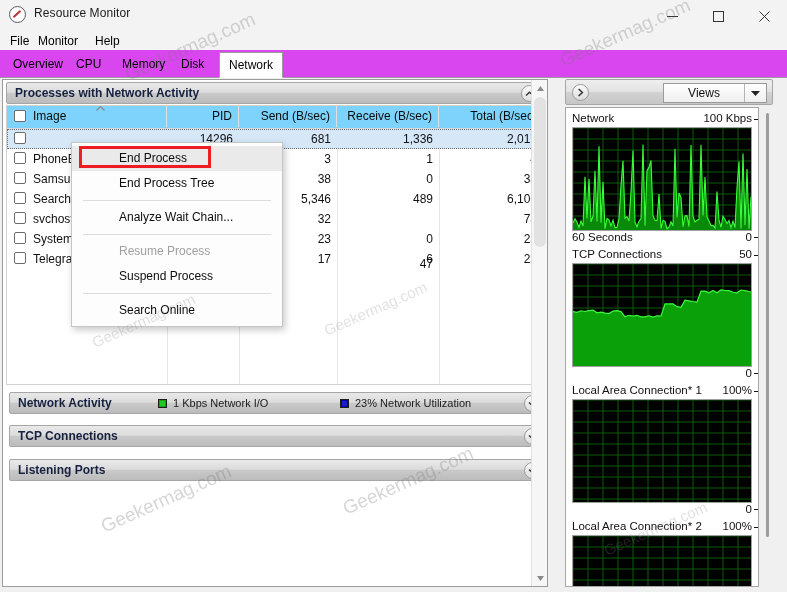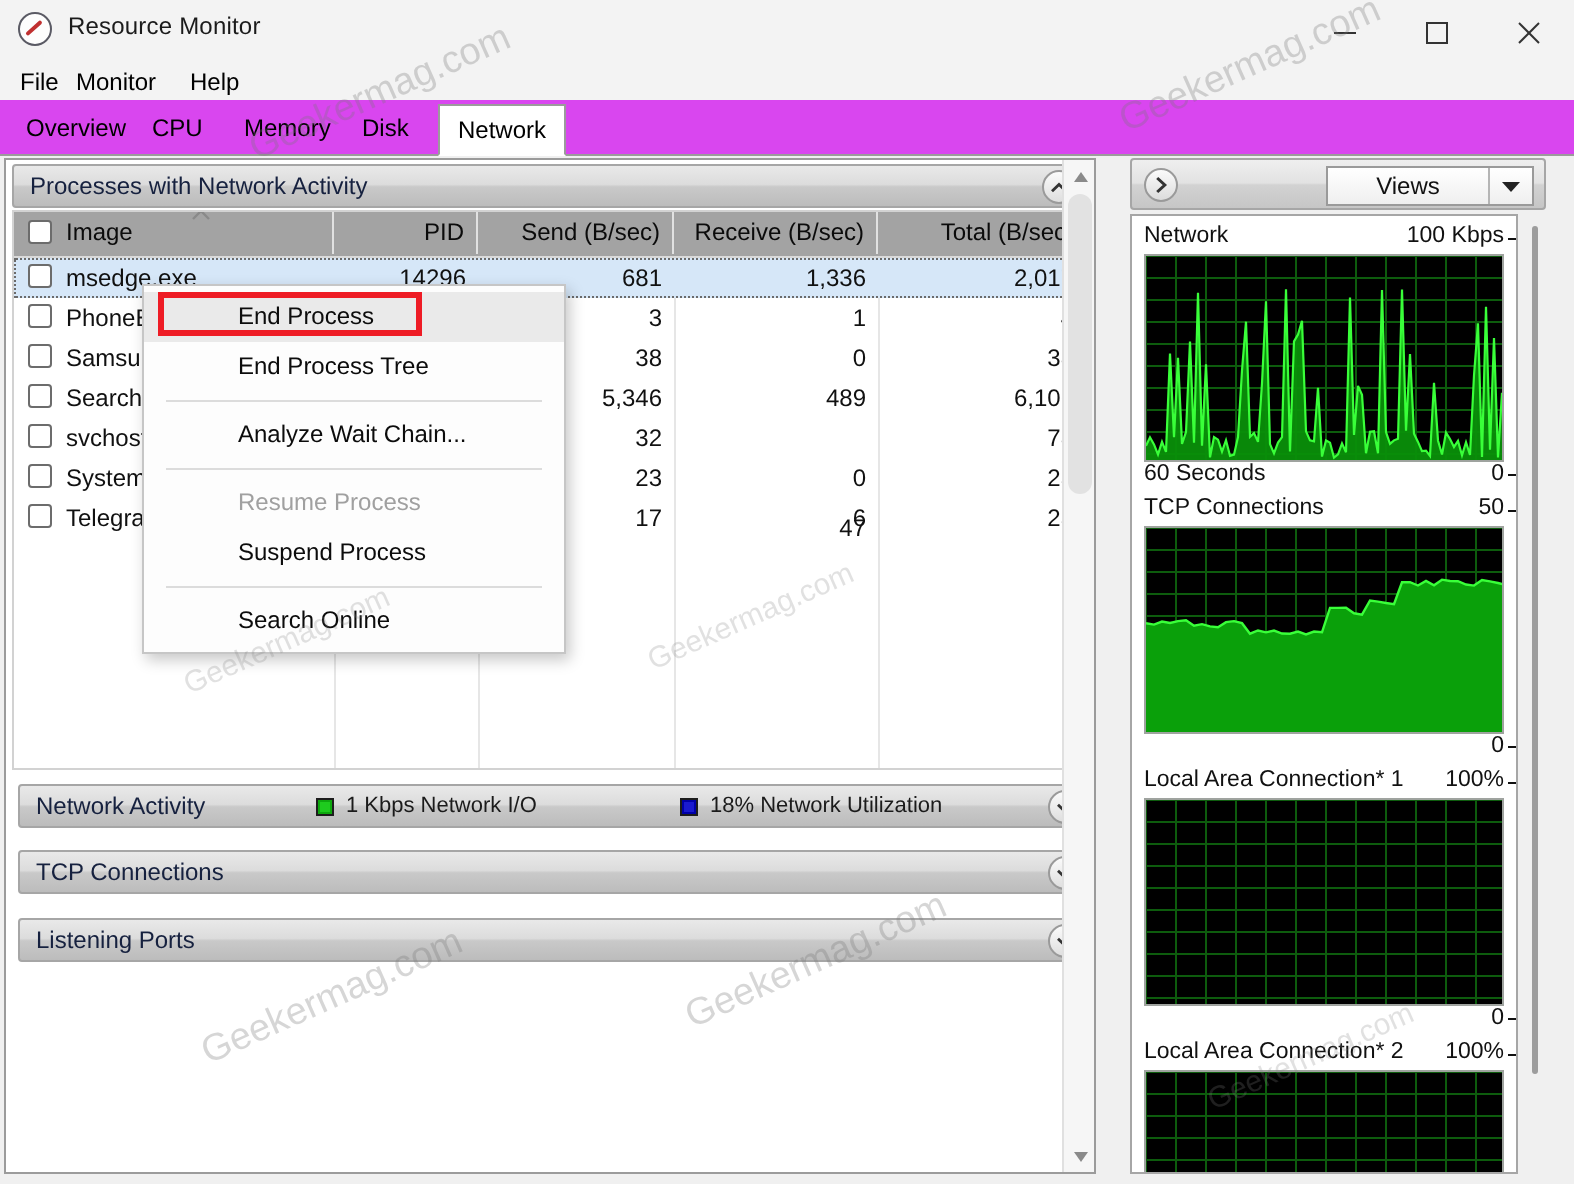--- a/index.html
+++ b/index.html
@@ -35,34 +35,34 @@
   .tab.active{background:#ffffff;border:1px solid #9b9b9b;border-bottom:1px solid #ffffff;
     z-index:3;top:2px;height:26px;line-height:24px;}
 
   
   .leftpane{position:absolute;left:2px;top:79px;width:546px;height:508px;
     background:#ffffff;border:1px solid #9b9b9b;box-sizing:border-box;overflow:hidden;}
 
   .section-header{position:relative;height:22px;box-sizing:border-box;
     background:linear-gradient(to bottom,#e9e9e9 0%,#dcdcdc 46%,#c9c9c9 52%,#bcbcbc 100%);
     border:1px solid #a6a6a6;border-radius:2px;margin:2px 3px 0 3px;}
-  .sh-title{position:absolute;left:8px;top:3px;font-size:12px;font-weight:normal;color:#16213f;}
+  .sh-title{position:absolute;left:8px;top:3px;font-size:12px;font-weight:bold;color:#16213f;}
   .sh-legend{position:absolute;top:4px;display:flex;align-items:center;gap:6px;font-size:11px;color:#1b1b1b;}
   .swatch{width:9px;height:9px;border:1px solid #1d1d1d;box-sizing:border-box;display:inline-block;}
   .sw-green{background:#1ecb1e;box-shadow:inset 0 0 0 1px #0ea80e;}
   .sw-blue{background:#1a1ad0;box-shadow:inset 0 0 0 1px #0000a8;}
   .chevbtn{position:absolute;right:5px;top:2px;width:17px;height:17px;border-radius:50%;
     background:linear-gradient(to bottom,#fbfbfb,#dedede);border:1px solid #9a9a9a;
     display:flex;align-items:center;justify-content:center;box-sizing:border-box;}
   .chevbtn svg{display:block;}
 
   
   .tablewrap{position:absolute;left:3px;top:25px;width:538px;height:280px;background:#fff;
     border:1px solid #d2d2d2;box-sizing:border-box;overflow:hidden;}
-  .thead{position:relative;height:22px;background:#a3a3a3;border-bottom:1px solid #d9d9d9;}
+  .thead{position:relative;height:22px;background:#7dd3fc;border-bottom:1px solid #d9d9d9;}
   .th{position:absolute;top:0;height:21px;line-height:21px;font-size:12px;color:#0b0b0b;
     box-sizing:border-box;border-right:1px solid #e1e1e1;padding:0 6px;white-space:nowrap;}
   .th.r{text-align:right;}
   .sortcaret{position:absolute;left:88px;top:-3px;color:#6b6b6b;font-size:10px;}
   .hdr-check{position:absolute;left:7px;top:4px;}
   .cbx{width:12px;height:12px;border:1px solid #6c6c6c;border-radius:2px;background:#fff;
     box-sizing:border-box;display:inline-block;}
 
   .trow{position:relative;height:20px;}
   .trow.selected{background:#d6e7f8;outline:1px dotted #6b6b6b;outline-offset:-1px;}
@@ -197,21 +197,20 @@
         <div class="th" style="left:0;width:160px;padding-left:26px;">Image</div>
         <div class="th r" style="left:160px;width:72px;">PID</div>
         <div class="th r" style="left:232px;width:98px;">Send (B/sec)</div>
         <div class="th r" style="left:330px;width:102px;">Receive (B/sec)</div>
         <div class="th r" style="left:432px;width:104px;border-right:none;">Total (B/sec)</div>
       </div>
 
       <div id="rows">
           <div class="trow selected">
             <span class="rowcheck"><span class="cbx"></span></span>
-            <div class="cell " style="left: 0px; width: 160px; padding-left: 26px;">msedge.exe</div>
             <div class="cell r" style="left: 160px; width: 72px;">14296</div>
             <div class="cell r" style="left: 232px; width: 98px;">681</div>
             <div class="cell r" style="left: 330px; width: 102px;">1,336</div>
             <div class="cell r" style="left: 432px; width: 104px;">2,017</div>
           </div>
           <div class="trow">
             <span class="rowcheck"><span class="cbx"></span></span>
             <div class="cell " style="left: 0px; width: 160px; padding-left: 26px;">PhoneExp</div>
             <div class="cell r" style="left: 160px; width: 72px;"></div>
             <div class="cell r" style="left: 232px; width: 98px;">3</div>
@@ -262,21 +261,21 @@
     </div>
 
     <div class="section-header" style="position:absolute;left:3px;top:310px;width:538px;">
       <div class="sh-title">Network Activity</div>
       <div class="sh-legend" style="left:148px;">
         <span class="swatch sw-green"></span>
         <span>1 Kbps Network I/O</span>
       </div>
       <div class="sh-legend" style="left:330px;">
         <span class="swatch sw-blue"></span>
-        <span>18% Network Utilization</span>
+        <span>23% Network Utilization</span>
       </div>
       <div class="chevbtn">
         <svg width="9" height="6" viewBox="0 0 9 6">
             <polyline points="1,1.4 4.5,4.8 8,1.4" fill="none" stroke="#333" stroke-width="1.4"></polyline>
           </svg>
       </div>
     </div>
 
     <div class="section-header" style="position:absolute;left:3px;top:343px;width:538px;">
       <div class="sh-title">TCP Connections</div>

